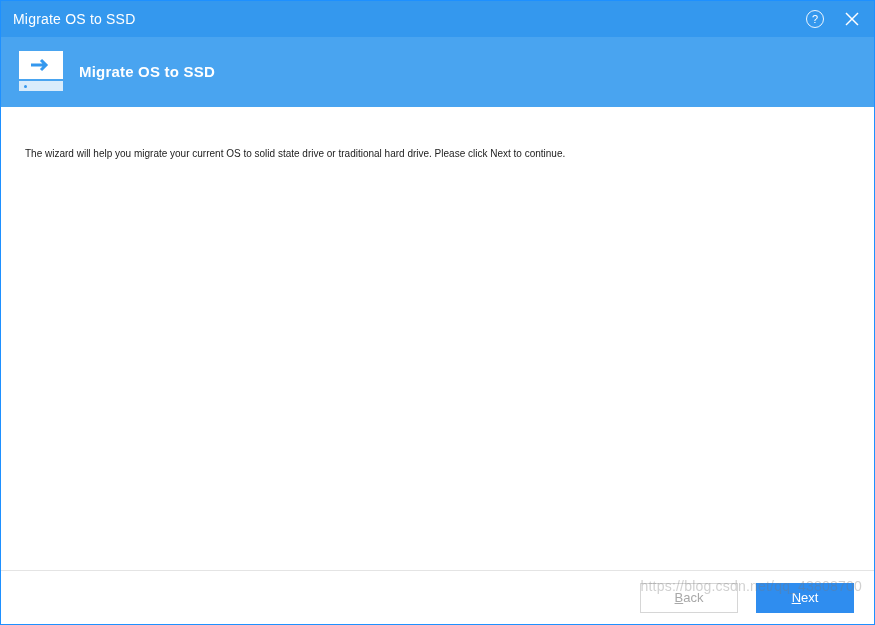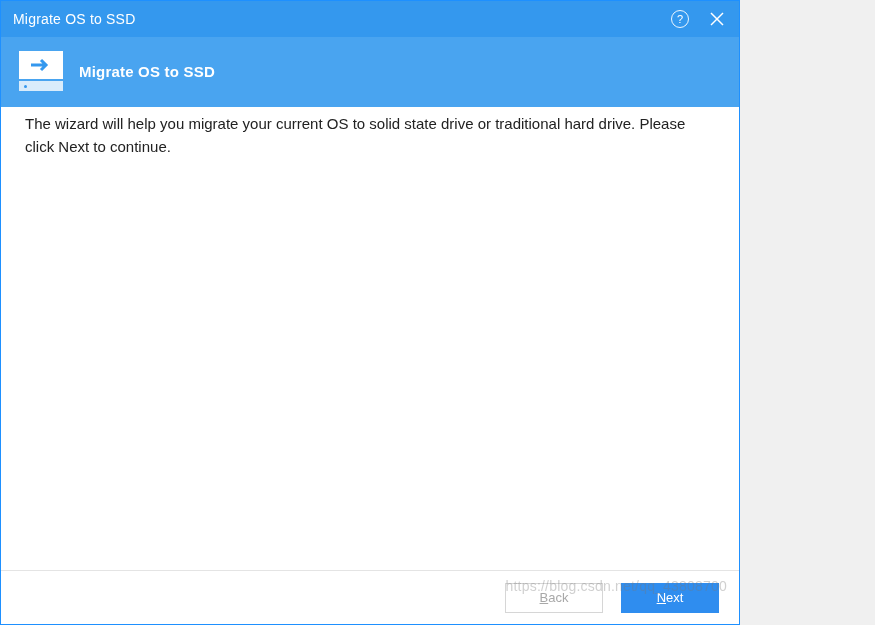--- a/index.html
+++ b/index.html
@@ -8,21 +8,21 @@
       box-sizing: border-box;
     }
     body {
       font-family: "Segoe UI", Tahoma, Arial, sans-serif;
       background: #f0f0f0;
       display: flex;
       align-items: flex-start;
       justify-content: flex-start;
     }
     .window {
-      width: 740px;
+      width: 875px;
       height: 625px;
       background: #fff;
       border: 1px solid #1e90ff;
       display: flex;
       flex-direction: column;
       position: relative;
     }
     .titlebar {
       background: #3498ee;
       height: 36px;
@@ -110,22 +110,22 @@
       font-weight: 600;
       letter-spacing: 0.2px;
     }
     .banner-subtitle {
       font-size: 12.5px;
       color: rgba(255,255,255,0.85);
       letter-spacing: 0.1px;
     }
     .content {
       flex: 1;
-      padding: 6px 24px;
-      font-size: 15px;
+      padding: 39px 24px;
+      font-size: 10px;
       color: #222;
       line-height: 1.5;
     }
     .footer {
       height: 54px;
       border-top: 1px solid #e4e4e4;
       display: flex;
       align-items: center;
       justify-content: flex-end;
       padding: 0 20px;

